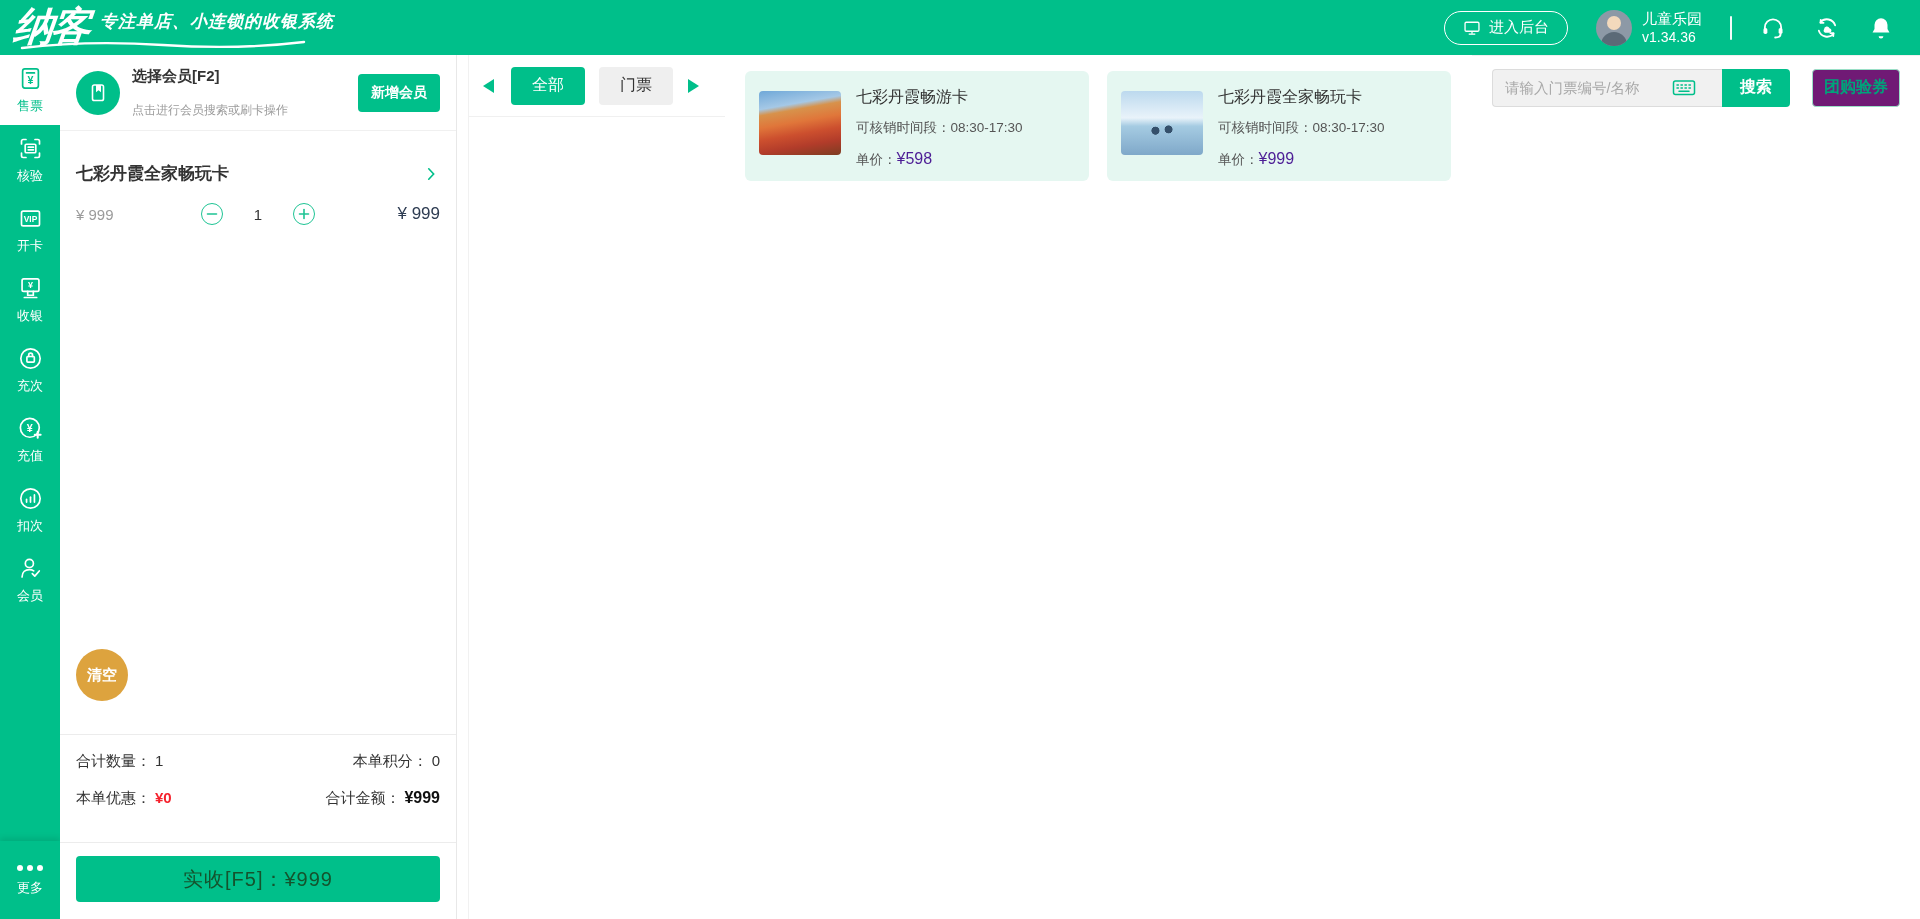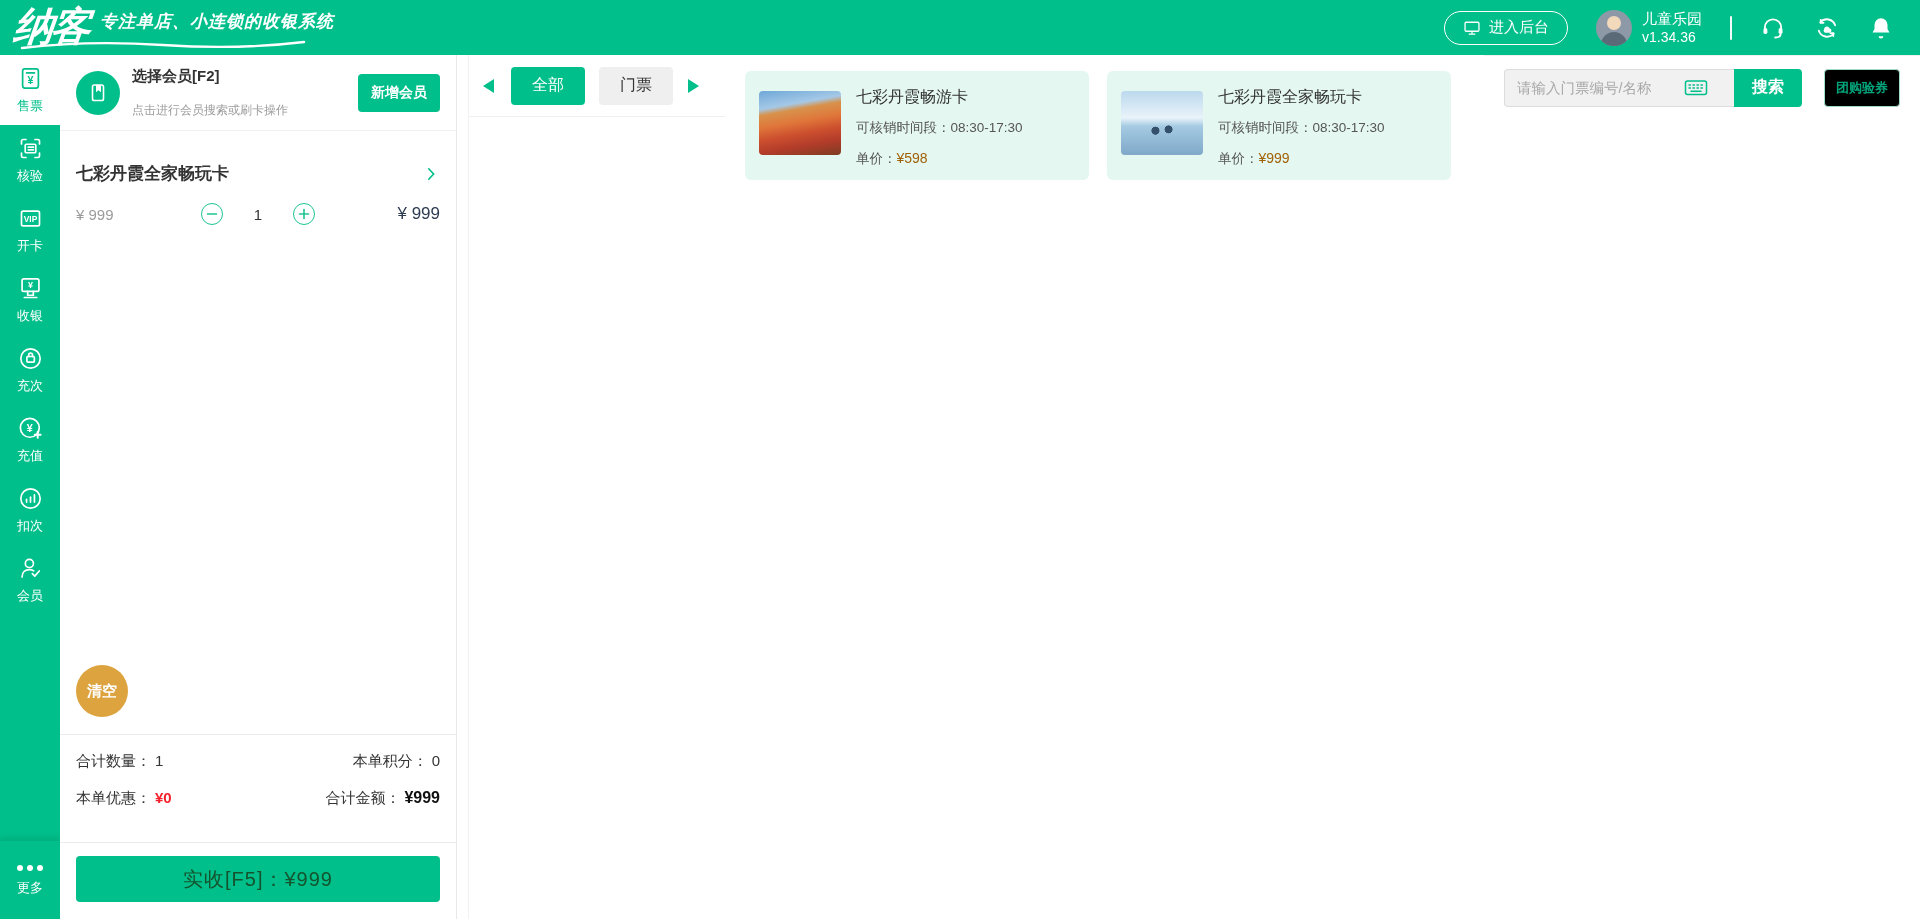--- a/index.html
+++ b/index.html
@@ -63,21 +63,21 @@
   .ci-chevron { width:18px; height:18px; color:#00bf8a; cursor:pointer; }
   .ci-row { display:flex; align-items:center; margin-top:18px; }
   .ci-price { flex:0 0 92px; color:#9b9b9b; font-size:15px; }
   .stepper { flex:1; display:flex; align-items:center; justify-content:center; gap:28px; }
   .step-btn { width:22px; height:22px; border-radius:50%; border:1.5px solid #1ec494;
     background:#fff; color:#1ec494; display:flex; align-items:center; justify-content:center;
     cursor:pointer; padding:0; }
   .step-btn svg { width:12px; height:12px; }
   .ci-qty { font-size:15px; color:#333; min-width:14px; text-align:center; }
   .ci-total { flex:0 0 92px; text-align:right; font-size:17px; color:#2e3c52; }
-  .clear-btn { position:absolute; left:16px; bottom:0; width:52px; height:52px;
+  .clear-btn { position:absolute; left:16px; bottom:16px; width:52px; height:52px;
     border-radius:50%; border:none; background:#dda33e; color:#fff; font-size:15px;
     font-weight:bold; cursor:pointer; }
 
   .summary { flex:none; border-top:1px solid #ececec; padding:8px 16px; }
   .sum-row { display:flex; justify-content:space-between; align-items:center;
     font-size:15px; color:#333; padding:9px 0; }
   .sum-pair { display:flex; gap:4px; }
   .val-red { color:#f5222d; font-weight:bold; }
   .val-strong { color:#111; font-weight:bold; font-size:16px; }
   .checkout-wrap { flex:none; border-top:1px solid #ececec; padding:13px 16px 17px; }
@@ -103,36 +103,36 @@
   .p-img.danxia { background:
     linear-gradient(170deg,#6fa8d8 0%,#a5c8e6 24%,#d7924b 32%,#e0763a 48%,
       #cc4f2e 64%,#b23c2a 80%,#7d3c22 100%); }
   .p-img.lake { background:
     radial-gradient(circle at 42% 62%, #35506b 0 6%, transparent 7%),
     radial-gradient(circle at 58% 60%, #35506b 0 6%, transparent 7%),
     linear-gradient(180deg,#bcd9ee 0%,#e9f3fa 42%,#a5cbe2 55%,#7fa8c9 100%); }
   .p-name { font-size:16px; color:#333; margin:4px 0 11px; }
   .p-time { font-size:13.5px; color:#555; margin-bottom:13px; }
   .p-price { font-size:13.5px; color:#555; }
-  .p-price .amount { color:#a16207; font-size:14px; }
+  .p-price .amount { color:#4c1d95; font-size:16px; }
 
   .search-bar { height:64px; flex:none; border-top:1px solid #f0f0f0; display:flex;
     align-items:center; padding:0 20px; }
   .search-group { display:flex; height:38px; }
   .search-input-wrap { width:230px; background:#f1f1f1; border:1px solid #dcdcdc;
     border-right:none; border-radius:4px 0 0 4px; display:flex; align-items:center;
     padding:0 26px 0 12px; gap:8px; }
   .search-input { flex:1; min-width:0; background:transparent; border:none; outline:none;
     font-size:14.5px; color:#333; font-family:inherit; }
   .search-input::placeholder { color:#a8a8a8; }
   .kb-icon { width:24px; height:24px; color:#00bf8a; flex:none; cursor:pointer; }
   .search-btn { width:68px; border:none; background:#00bf8a; color:#fff; font-size:16px;
     font-weight:bold; border-radius:0 4px 4px 0; cursor:pointer; }
-  .groupon-btn { margin-left:22px; height:38px; padding:0 11px; background:#000000;
-    border:1px solid #9adfc6; color:#00a37a; font-size:13px; font-weight:bold;
+  .groupon-btn { margin-left:22px; height:38px; padding:0 11px; background:#701a75;
+    border:1px solid #9adfc6; color:#00a37a; font-size:16px; font-weight:bold;
     border-radius:4px; cursor:pointer; }
 </style>
 </head>
 <body>
 
 <div class="header">
   <div class="logo-wrap">
     <div class="logo">纳客</div>
     <div class="tagline">专注单店、小连锁的收银系统</div>
     <svg class="swoosh" width="290" height="12" viewBox="0 0 290 12">

